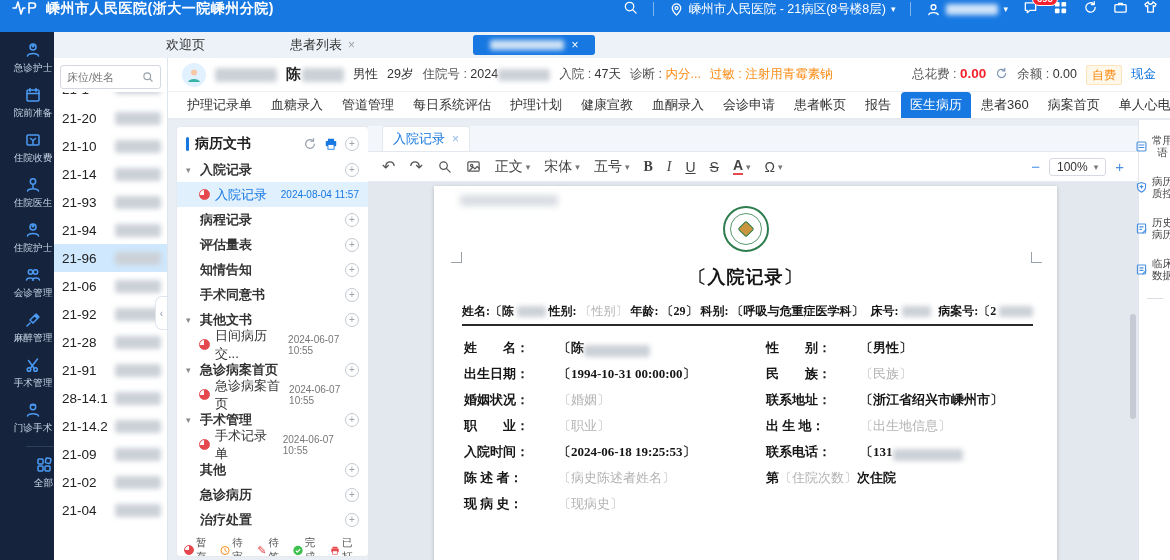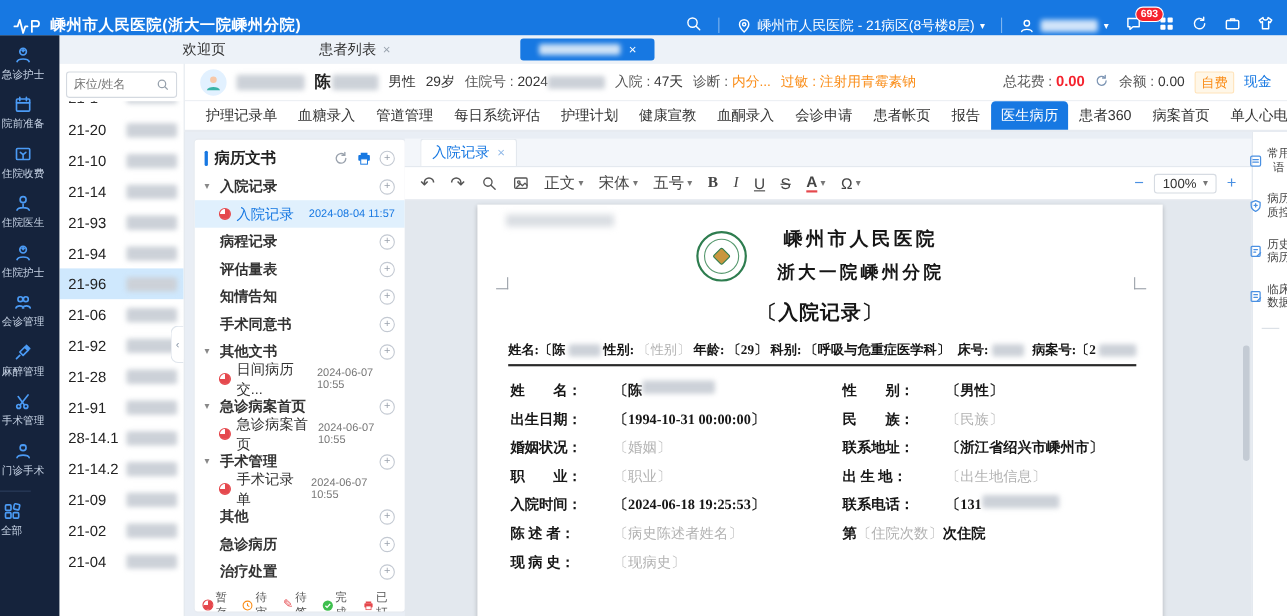--- a/index.html
+++ b/index.html
@@ -2,34 +2,34 @@
 <html><head>
 <meta charset="utf-8">
 <style>
 *{margin:0;padding:0;box-sizing:border-box}
 html,body{width:1170px;height:560px;overflow:hidden}
 body{font-family:"Liberation Sans","DejaVu Sans",sans-serif;background:#e9eef5;position:relative}
 #app{position:relative;width:1170px;height:560px}
 .blur{display:inline-block;background:#ccd1d8;border-radius:2px;filter:blur(2.5px);vertical-align:middle}
 
 
-.topbar{position:absolute;left:0;top:0;right:0;height:32px;background:#1778e2;display:flex;align-items:flex-end;color:#fff;padding:0 12px;gap:8px;z-index:5}
+.topbar{position:absolute;left:0;top:0;right:0;height:32px;background:#1778e2;display:flex;align-items:flex-start;color:#fff;padding:0 12px;gap:8px;z-index:5}
 .logo{display:flex;align-items:center}
 .tb-title{font-size:14px;font-weight:bold;letter-spacing:.5px}
 .tb-right{margin-left:auto;display:flex;align-items:center;gap:15px;font-size:12.5px}
 .tb-sep{width:1px;height:14px;background:rgba(255,255,255,.45)}
 .tb-group{display:flex;align-items:center;gap:5px}
 .tb-caret{font-size:9px}
 .chat-wrap{position:relative}
 .badge{position:absolute;top:-8px;left:9px;background:#f5222d;border-radius:8px;padding:0 4px;font-size:9.5px;line-height:12px;border:1px solid #fff;font-weight:bold}
 .tb-right svg{width:15px;height:15px;stroke:#fff;fill:none;stroke-width:1.4;stroke-linecap:round;stroke-linejoin:round}
 .tb-right svg.fill{fill:#fff;stroke:none}
 
 
-.leftrail{position:absolute;left:0;top:32px;width:54px;bottom:0;background:#15233c;display:flex;flex-direction:column;align-items:flex-start;padding-top:9px;z-index:4}
+.leftrail{position:absolute;left:0;top:32px;width:54px;bottom:0;background:#15233c;display:flex;flex-direction:column;align-items:flex-end;padding-top:9px;z-index:4}
 .lr-item{display:flex;flex-direction:column;align-items:center;gap:2px;margin-bottom:11px;cursor:pointer}
 .lr-item svg{width:18px;height:18px;stroke:#4b9bf5;fill:none;stroke-width:1.5;stroke-linecap:round;stroke-linejoin:round}
 .lr-label{font-size:10.5px;color:#c8d4e6;white-space:nowrap;transform:scale(.92)}
 .lr-div{width:28px;height:1px;background:#2c3e5c;margin:0 0 9px}
 
 
 .tabstrip{position:absolute;left:54px;top:32px;right:0;height:26px;background:#edf2f8;display:flex;align-items:center;font-size:13px;color:#333}
 .ws-tab{display:flex;align-items:center;gap:6px;cursor:pointer}
 .ws-x{color:#98a2ad;font-size:12px}
 .ws-pill{width:122px;height:20px;background:#1778e2;border-radius:3px;display:flex;align-items:center;justify-content:center;gap:8px}
@@ -123,22 +123,22 @@
 .seal .core{width:12px;height:12px;background:#c9963f;border-radius:2px;transform:rotate(45deg);border:1px solid #2e7d4f}
 .ph-lines{text-align:center;font-family:"Liberation Serif","DejaVu Serif",serif;font-weight:bold;color:#161616}
 .ph1{font-size:17px;letter-spacing:3px}
 .ph2{font-size:16px;letter-spacing:3px;margin-top:9px}
 .ptitle{text-align:center;font-size:18px;font-family:"Liberation Serif","DejaVu Serif",serif;font-weight:bold;margin-top:13px;color:#161616;letter-spacing:1px}
 .pinfo{margin:14px 24px 0 28px;font-family:"Liberation Serif","DejaVu Serif",serif;font-size:12px;font-weight:bold;color:#161616;border-bottom:2px solid #2a2a2a;padding-bottom:4px;display:flex;align-items:center;gap:3px;white-space:nowrap}
 .pinfo .blur{height:11px}
 .gray{color:#b2b2b2;font-weight:normal}
 .fields{margin:9px 24px 0 30px;font-family:"Liberation Serif","DejaVu Serif",serif;font-size:13px;color:#161616}
 .frow{display:flex;height:26px;align-items:center}
-.fcol1{width:302px;display:flex;align-items:flex-start}
-.fcol2{display:flex;align-items:flex-start}
+.fcol1{width:302px;display:flex;align-items:flex-end}
+.fcol2{display:flex;align-items:flex-end}
 .fl{font-weight:bold;white-space:pre;width:94px;flex:none}
 .fv{font-weight:bold;white-space:pre}
 .fv.gray{font-weight:normal}
 .fields .blur{height:12px}
 .hpi{margin:3px 24px 0 148px;font-family:"Liberation Serif","DejaVu Serif",serif;font-size:13px;color:#161616;white-space:nowrap}
 
 
 .rrail{position:absolute;right:0;top:120px;width:32px;bottom:0;background:#fff;border-left:1px solid #e2e7ee;display:flex;flex-direction:column;align-items:center;padding-top:14px;gap:17px}
 .rr-item{display:flex;flex-direction:row;align-items:center;gap:3px;cursor:pointer}
 .rr-item svg{width:13px;height:13px;stroke:#4a90e2;fill:none;stroke-width:1.4;stroke-linecap:round;stroke-linejoin:round}
@@ -633,24 +633,20 @@
       <div class="page">
         <span class="smudge"></span>
         <span class="mark l"></span>
         <span class="mark r"></span>
         <div class="phead">
           <span class="seal">
               <span class="inner">
                 <span class="core"></span>
               </span>
             </span>
-          <span class="ph-lines">
-            <div class="ph1">嵊州市人民医院</div>
-            <div class="ph2">浙大一院嵊州分院</div>
-          </span>
         </div>
         <div class="ptitle">〔入院记录〕</div>
         <div class="pinfo">
           <span>姓名:〔陈</span>
             <span class="blur" style="width:44px"></span>
           <span>性别:</span>
             <span class="gray">〔性别〕</span>
           <span>年龄:</span>
             <span>〔29〕</span>
           <span>科别:</span>

